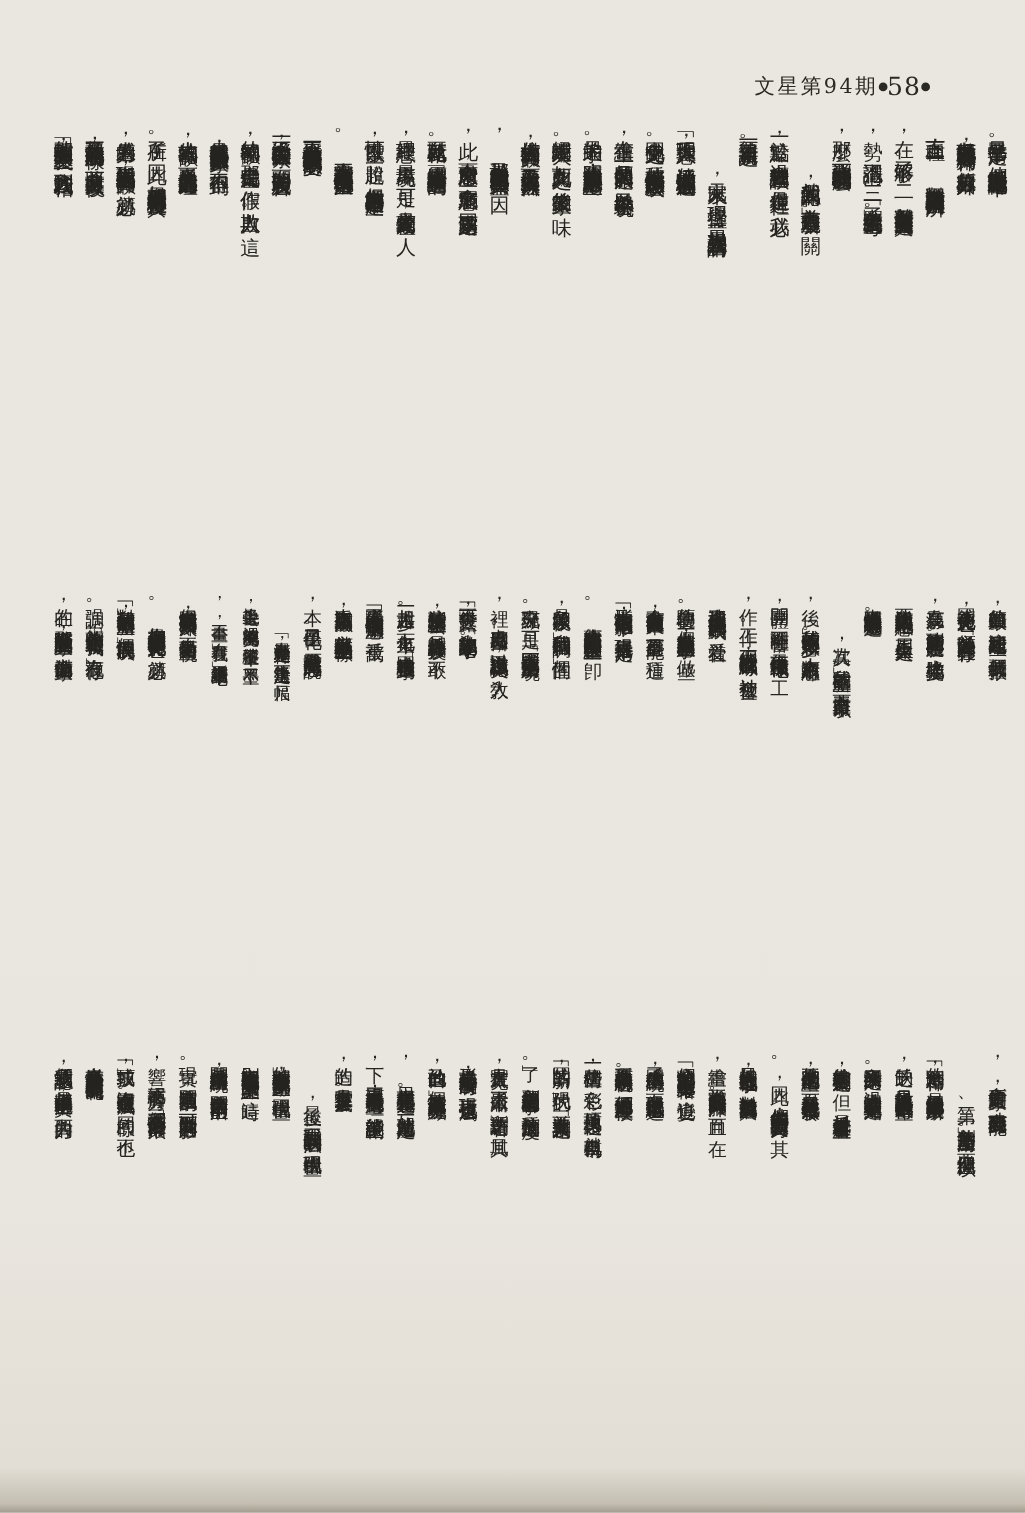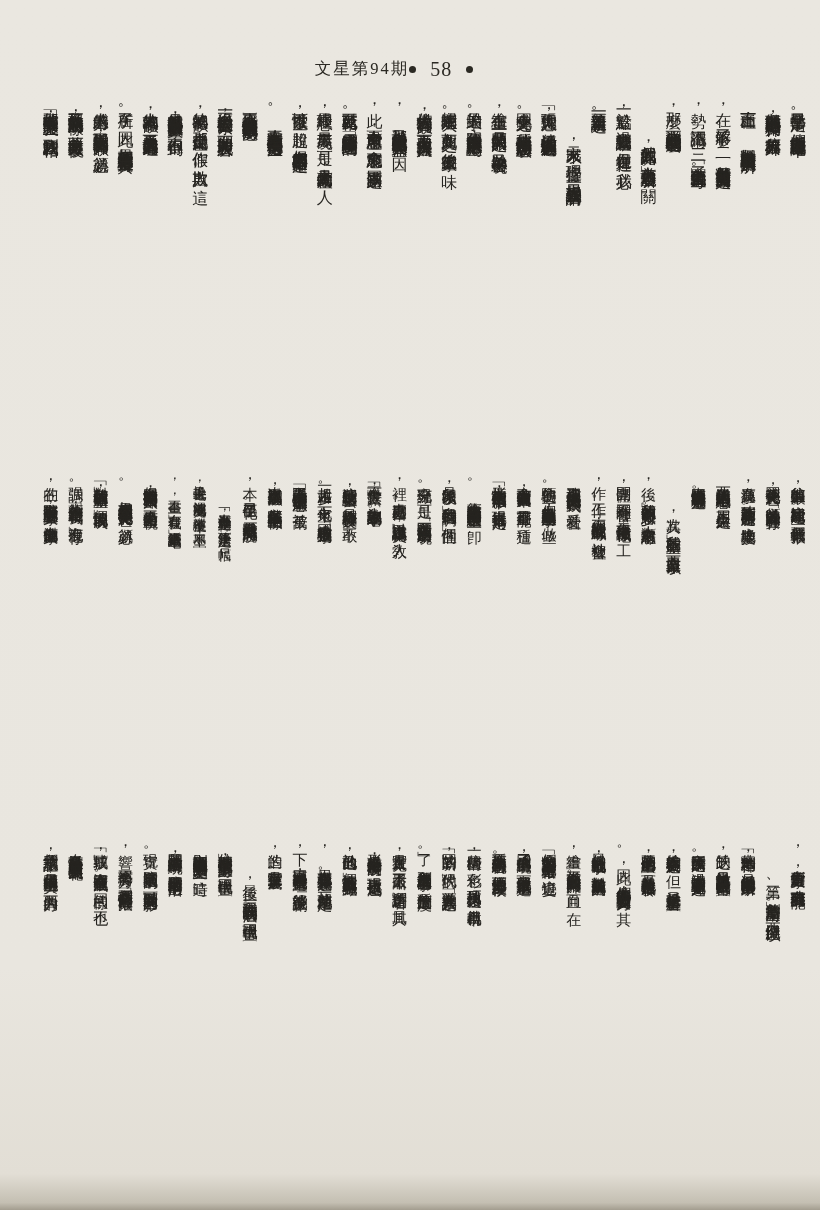--- a/index.html
+++ b/index.html
@@ -14,29 +14,29 @@
     width: 820px; height: 1210px;
     background: linear-gradient(180deg, #eae7e0 0%, #e9e6df 80%, #e2ded5 97%, #c4bfb2 99.4%, #a39d8f 100%);
     color: #26241f;
     overflow: hidden;
   }
   
   .page-header {
     position: absolute;
     top: 56px; left: 44px; right: 40px;
     height: 26px;
-    display: flex; justify-content: center; align-items: center; font-family: Liberation Serif, serif;
+    display: flex; justify-content: flex-end; align-items: center;
   }
   .magazine-title {
     font-size: 16.5px;
     letter-spacing: 2px;
     color: #2b2923;
   }
   .page-number-group {
-    display: flex; align-items: center; gap: 14px;
+    display: flex; align-items: center; 
     margin-right: 36px;
   }
   .dot {
     width: 7px; height: 7px; border-radius: 50%;
     background: #2b2923;
     display: inline-block;
   }
   .page-number {
     font-size: 20px;
     letter-spacing: 1px;

